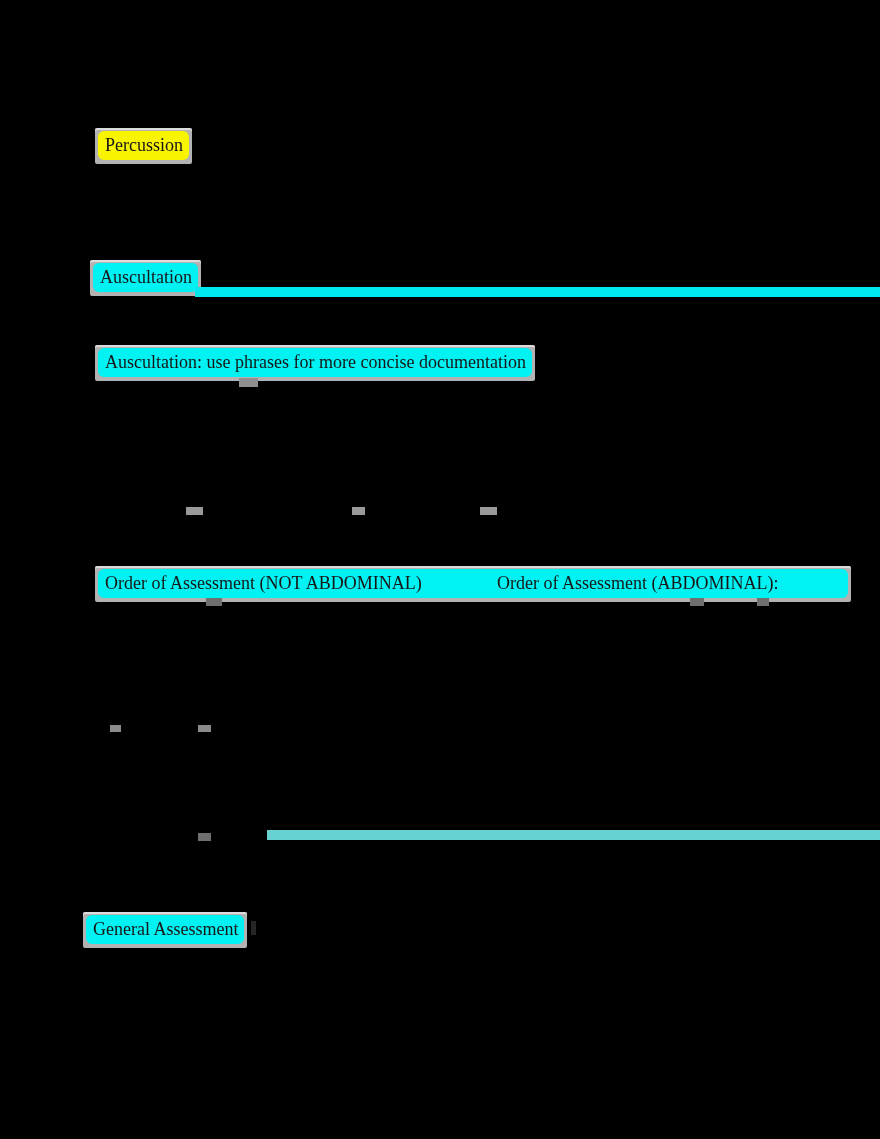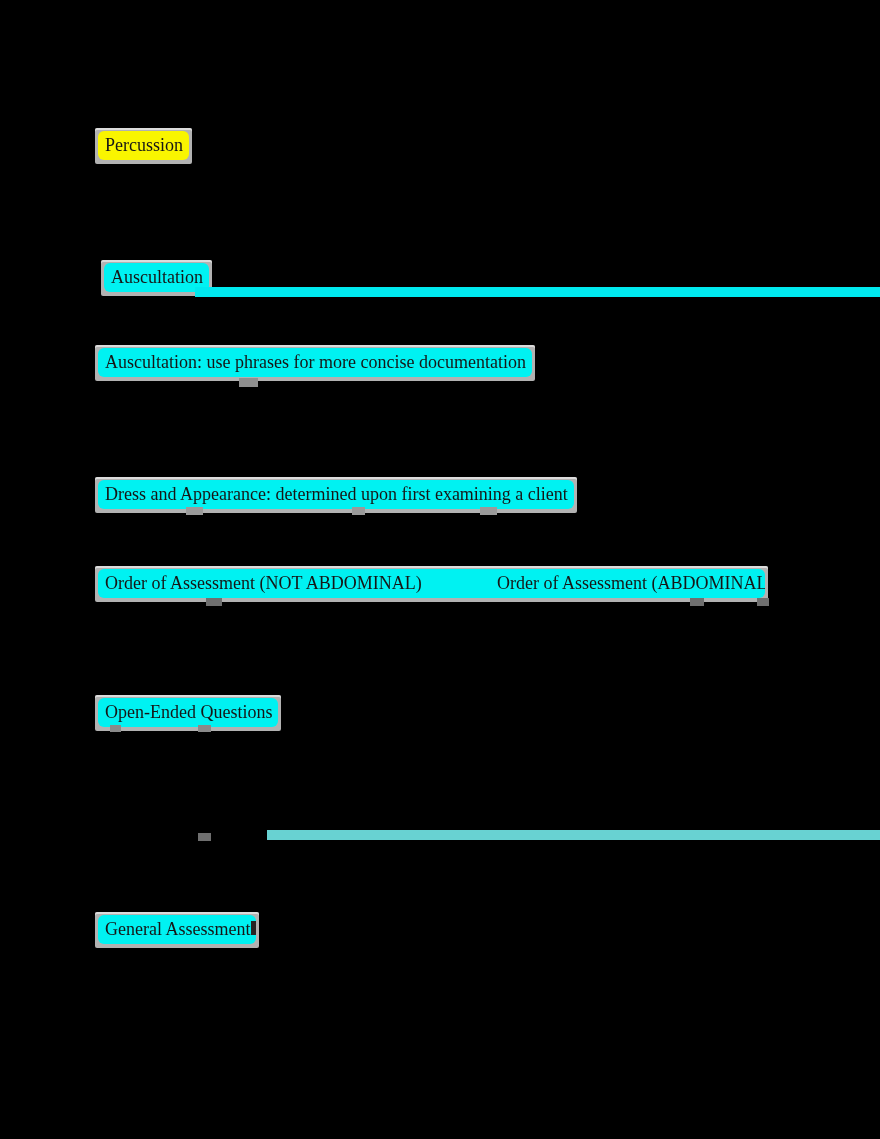--- a/index.html
+++ b/index.html
@@ -30,21 +30,21 @@
       color: var(--text, #161616);
       font-size: 18px;
       line-height: 22px;
       white-space: nowrap;
     }
     .hl-inner.yellow { background: var(--yellow, #f9f500); }
     .hl-inner.cyan   { background: var(--cyan, #00f2f2); }
     
     .hl.order .hl-inner {
       position: relative;
-      width: 667px; height: 29px;
+      width: 750px; height: 29px;
       padding: 12px;
       overflow: hidden;
     }
     .hl.order .order-text {
       position: absolute; top: 3px;
       white-space: nowrap;
     }
     .hl.order .order-text.left  { left: 7px; }
     .hl.order .order-text.right { left: 399px; }
     
@@ -56,54 +56,48 @@
   </style>
 </head>
 <body>
 
 <div class="page">
 
   <div class="hl" style="left:95px; top:128px;">
     <span class="hl-inner yellow">Percussion</span>
   </div>
 
-  <div class="hl" style="left:101px; top:260px;">
+  <div class="hl" style="left:90px; top:260px;">
     <span class="hl-inner cyan">Auscultation</span>
   </div>
   <div class="rule cyan-rule" style="left:195px; top:287px; width:685px;"></div>
 
   <div class="hl" style="left:95px; top:345px;">
     <span class="hl-inner cyan">Auscultation: use phrases for more concise documentation</span>
   </div>
   <div class="artifact" style="left:239px; top:378px; width:19px; height:9px; background:#8f8f8f;"></div>
 
-  <div class="hl" style="left:95px; top:477px;">
-    <span class="hl-inner cyan">Dress and Appearance: determined upon first examining a client</span>
-  </div>
   <div class="artifact" style="left:186px; top:507px; width:17px; height:8px; background:#9a9a9a;"></div>
   <div class="artifact" style="left:352px; top:507px; width:13px; height:8px; background:#9a9a9a;"></div>
   <div class="artifact" style="left:480px; top:507px; width:17px; height:8px; background:#9a9a9a;"></div>
 
   <div class="hl order" style="left:95px; top:566px;">
     <span class="hl-inner cyan">
       <span class="order-text left">Order of Assessment (NOT ABDOMINAL)</span>
       <span class="order-text right">Order of Assessment (ABDOMINAL):</span>
     </span>
   </div>
   <div class="artifact" style="left:206px; top:598px; width:16px; height:8px; background:#6f6f6f;"></div>
   <div class="artifact" style="left:690px; top:598px; width:14px; height:8px; background:#6f6f6f;"></div>
   <div class="artifact" style="left:757px; top:598px; width:12px; height:8px; background:#6f6f6f;"></div>
 
-  <div class="hl" style="left:95px; top:695px;">
-    <span class="hl-inner cyan">Open-Ended Questions</span>
-  </div>
   <div class="artifact" style="left:110px; top:725px; width:11px; height:7px; background:#8a8a8a;"></div>
   <div class="artifact" style="left:198px; top:725px; width:13px; height:7px; background:#8a8a8a;"></div>
 
   <div class="artifact" style="left:198px; top:833px; width:13px; height:8px; background:#6f6f6f;"></div>
   <div class="rule teal-rule" style="left:267px; top:830px; width:613px;"></div>
 
-  <div class="hl" style="left:83px; top:912px;margin-left:12px;">
+  <div class="hl" style="left:83px; top:912px;">
     <span class="hl-inner cyan">General Assessment</span>
   </div>
   <div class="artifact" style="left:251px; top:921px; width:5px; height:14px; background:#262626;"></div>
 
 </div>
 
 </body></html>

